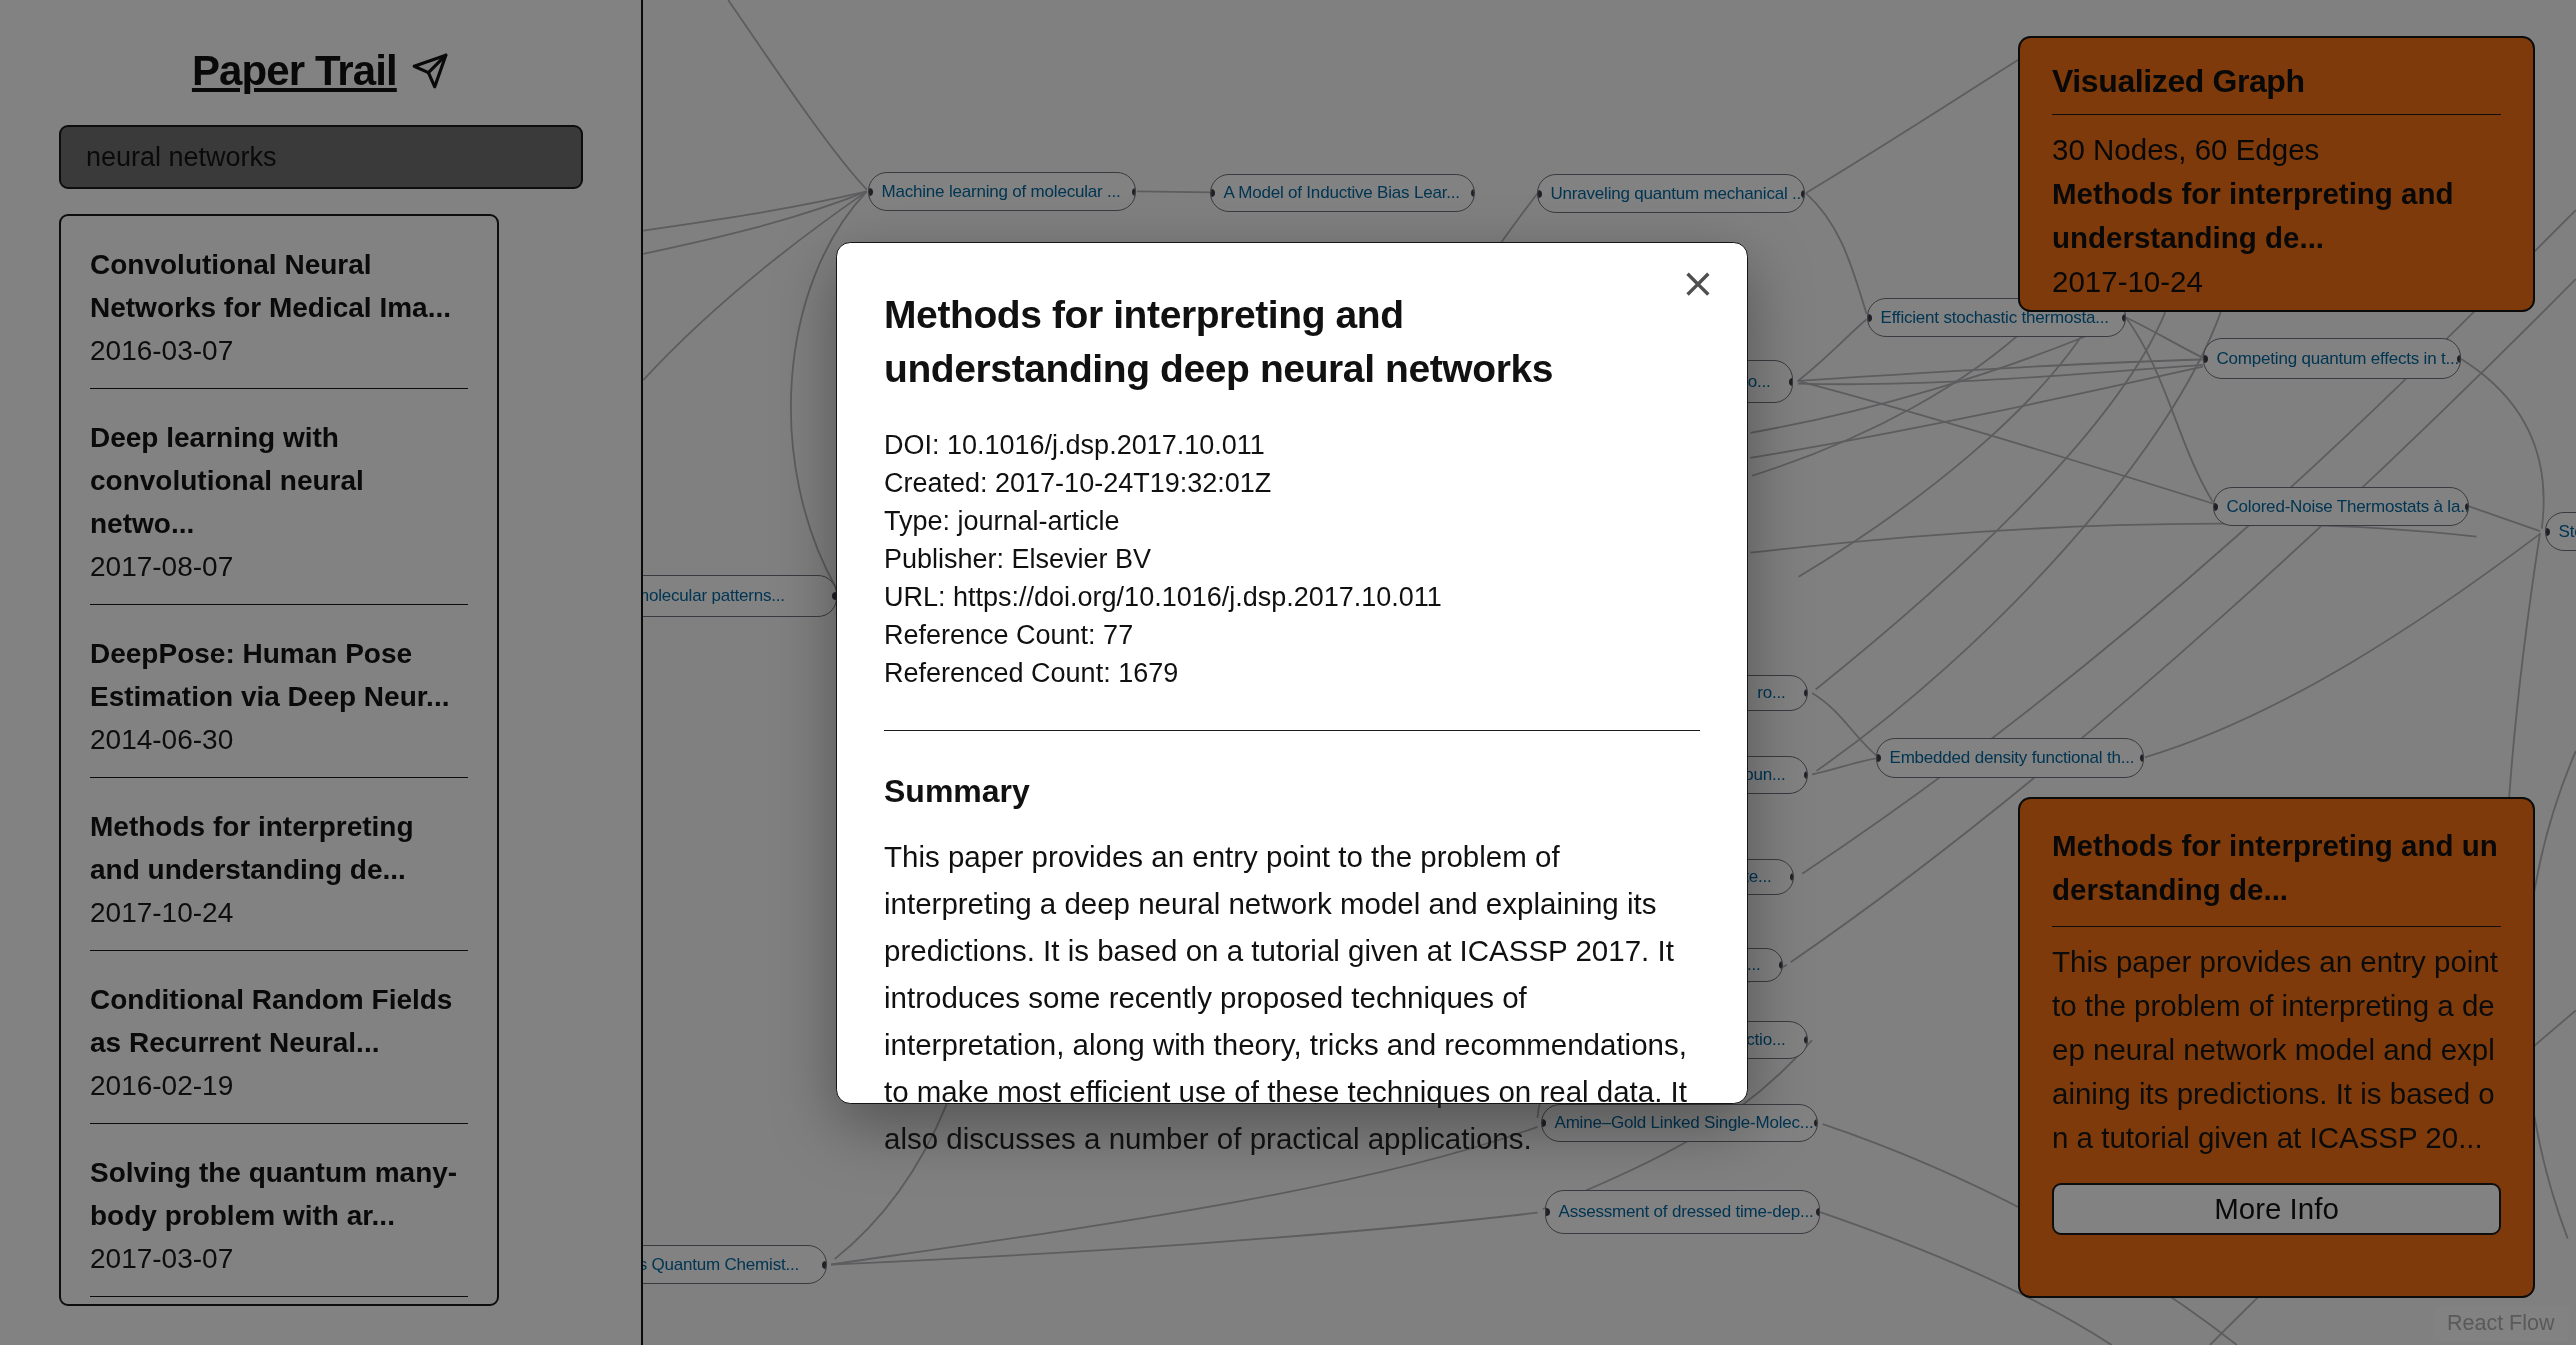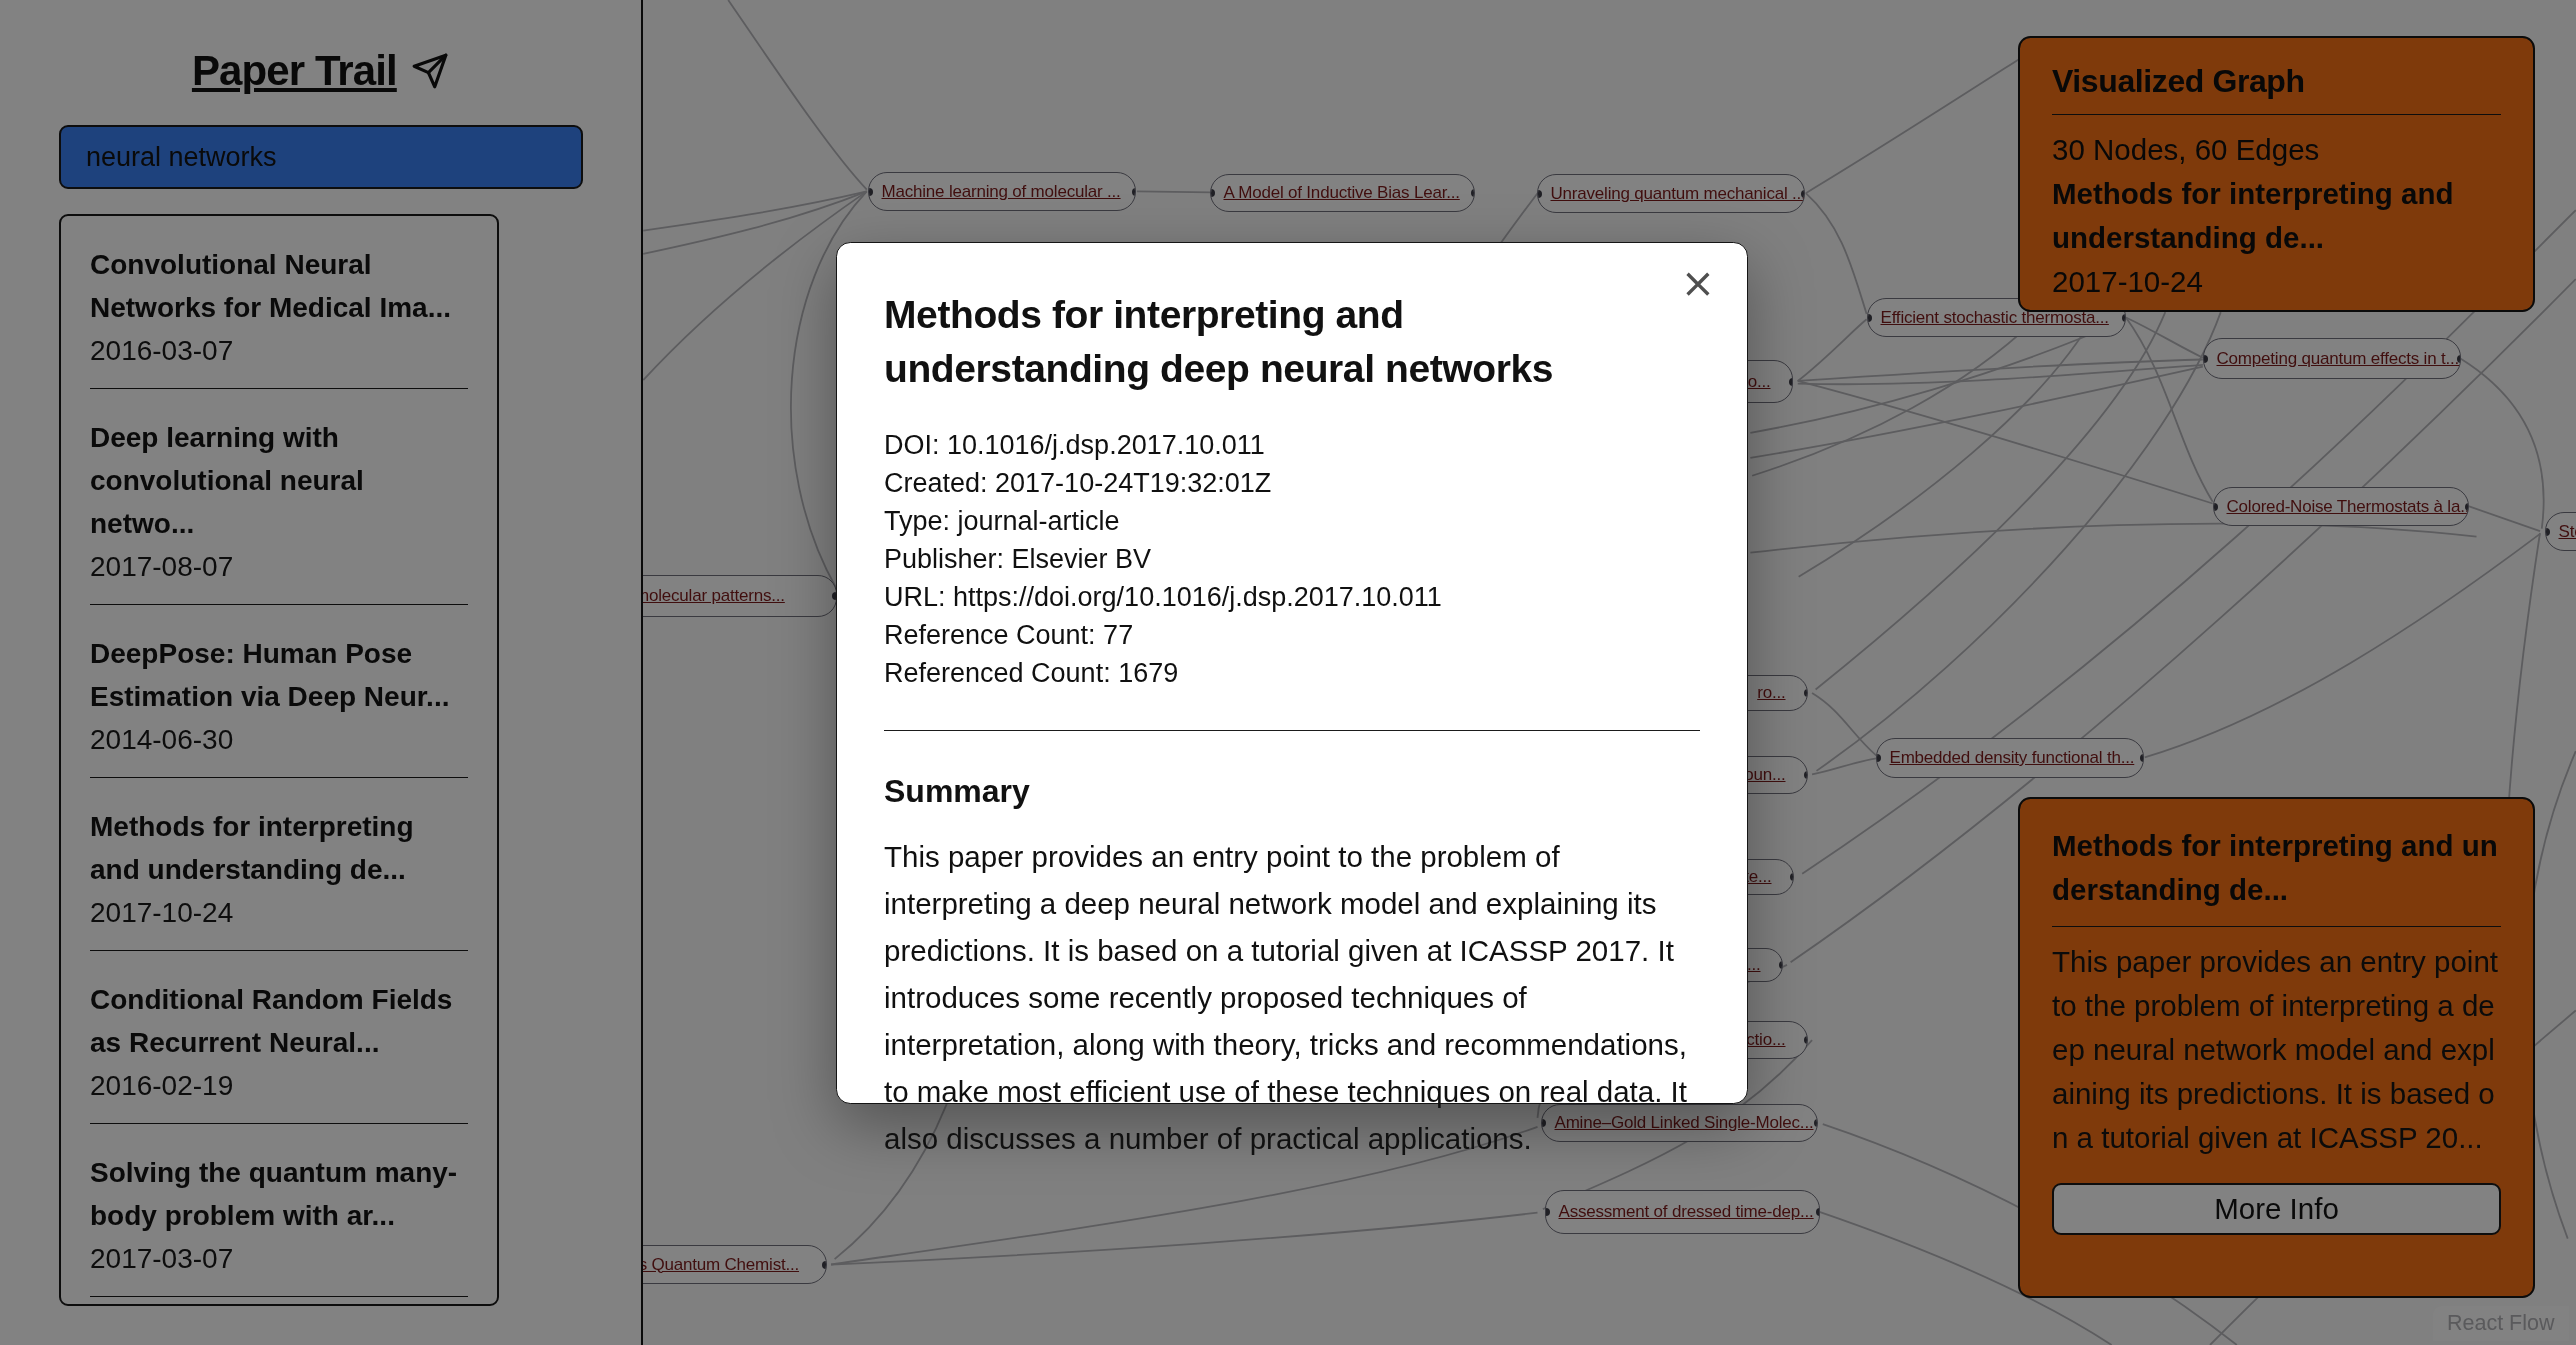--- a/index.html
+++ b/index.html
@@ -8,37 +8,37 @@
 
   
   .sidebar { position:absolute; left:0; top:0; width:643px; height:1345px;
     background:#fff; border-right:2.7px solid #141414; z-index:10; }
   .logo { display:flex; justify-content:center; align-items:center; gap:14.3px;
     padding-top:47px; font-size:42px; font-weight:700; letter-spacing:-0.9px; color:#131313;text-decoration:underline; }
   .logo svg { width:38px; height:38px; stroke:#131313; stroke-width:2; fill:none;
     stroke-linecap:round; stroke-linejoin:round; }
   .search { position:absolute; left:59px; top:125px; width:524px; height:64px;
     border:2.7px solid #1b1b1b; border-radius:9px; font-size:27px; padding:0 25px;
-    background:#3b82f6; color:#141414; outline:none;
+    background:#737373; color:#141414; outline:none;
     font-family:"Liberation Sans","DejaVu Sans",sans-serif; }
   .paper-list { position:absolute; left:59px; top:214px; width:440px; height:1092px;
     border:2.7px solid #1b1b1b; border-radius:9px; overflow:hidden; padding:0 29px; background:#fff; }
   .paper { padding:27px 0 16px 0; border-bottom:1.8px solid #1b1b1b; cursor:pointer; }
   .paper:last-child { border-bottom:none; }
   .paper .t { font-weight:700; font-size:28px; line-height:43px; color:#141414; }
   .paper .d { font-size:28px; line-height:43px; color:#1a1a1a; }
 
   
   .graph { position:absolute; left:643px; top:0; width:1933px; height:1345px;
     overflow:hidden; background:#fbfbfb; z-index:1; }
   .edges { position:absolute; left:0; top:0; }
   .edges path { fill:none; stroke:#b6b6bb; stroke-width:2; }
   .node { position:absolute; background:#fff; border:1.8px solid #72727e; border-radius:19px;
     display:flex; align-items:center; padding:0 12.5px; font-size:17px; letter-spacing:-0.2px;
-    color:#7f1d1d; white-space:nowrap; overflow:hidden; cursor:pointer;text-decoration:underline; }
+    color:#0369a1; white-space:nowrap; overflow:hidden; cursor:pointer; }
   .node.right-al { justify-content:flex-end; padding-right:21.5px; }
   .h { position:absolute; width:8px; height:8px; border-radius:50%; background:#3f3f4a; top:50%;
     transform:translateY(-50%); }
   .hl { left:-4.5px; } .hr { right:-4.5px; }
   .attribution { position:absolute; right:7.2px; bottom:3.6px; background:#ffffff;
     padding:5.4px 14.3px; border-radius:9px 0 0 0; font-size:21.5px; color:#b0b0b5; z-index:5; }
 
   
   .panel { position:absolute; background:#f97316; border:2.7px solid #161616; border-radius:12.5px;
     padding:25px 32px; z-index:20; }

